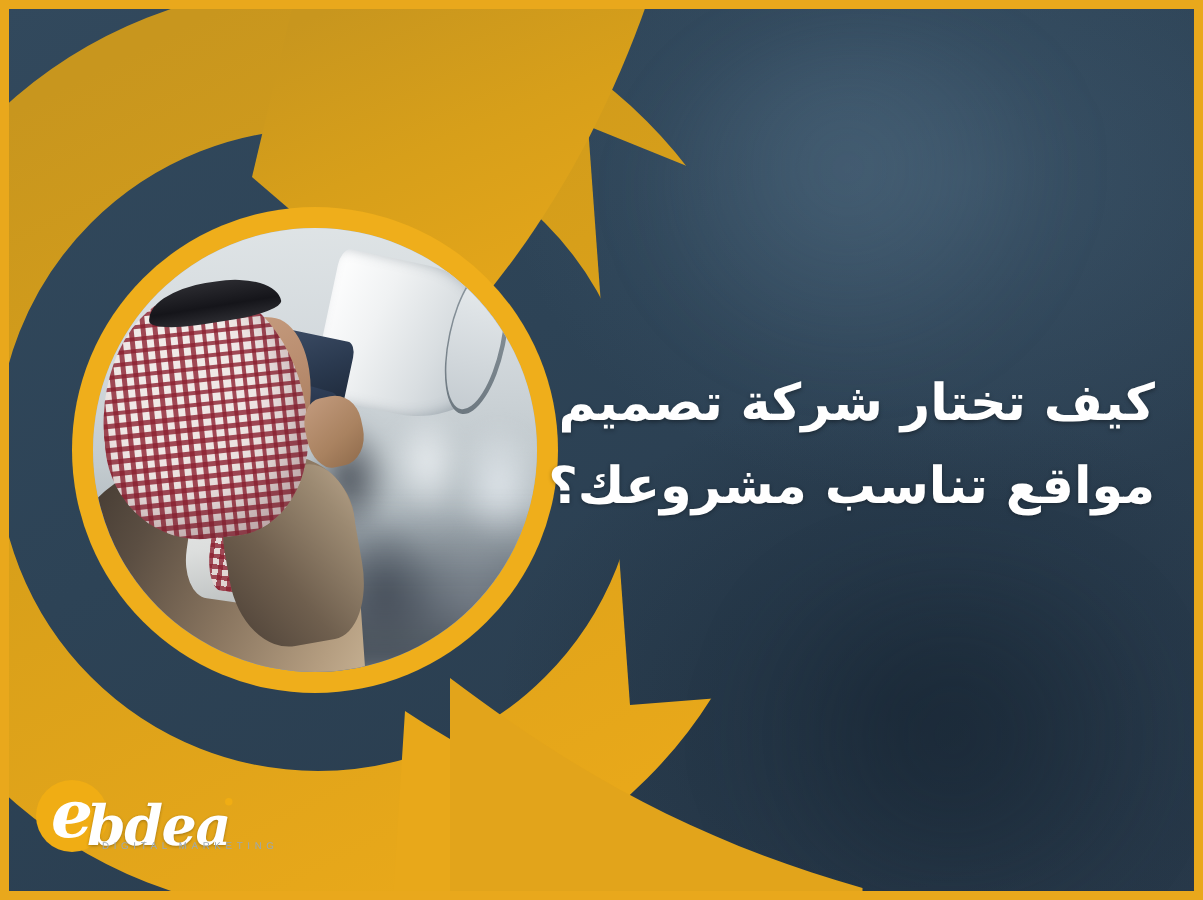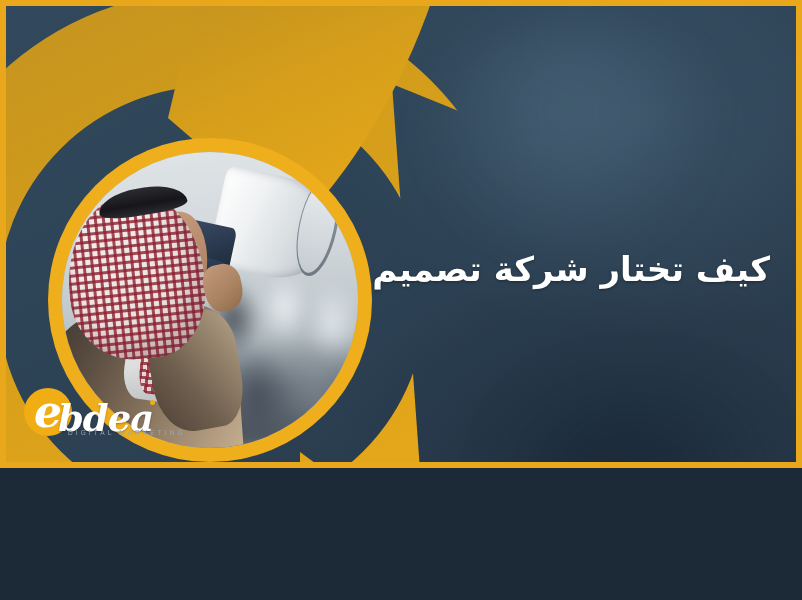--- a/index.html
+++ b/index.html
@@ -3,21 +3,21 @@
 <meta charset="utf-8">
 <style>
   html, body {
     margin: 0;
     padding: 0;
     background: #1c2a38;
   }
   #canvas {
     position: relative;
     width: 802px;
-    height: 468px;
+    height: 600px;
     overflow: hidden;
     background: #2d4356;
     font-family: "DejaVu Sans", sans-serif;
   }
 
   
   .frame {
     position: absolute;
     inset: 0;
     border: 6px solid #e9a81c;
@@ -425,20 +425,21 @@
       <div class="ph-beard"></div>
       <div class="ph-mouth"></div>
       <div class="ph-ghutra"></div>
       <div class="ph-igal"></div>
       <div class="ph-hand"></div>
     </div>
   </div>
 
   <div class="headline">
     <div class="line">كيف تختار شركة تصميم</div>
+    <div class="line">مواقع تناسب مشروعك؟</div>
   </div>
 
   <div class="logo">
     <div class="logo-e"></div>
     <div class="logo-e-glyph">e</div>
     <div class="logo-word">bdea</div>
     <div class="logo-dot"></div>
     <div class="logo-tag">DIGITAL MARKETING</div>
   </div>
 

